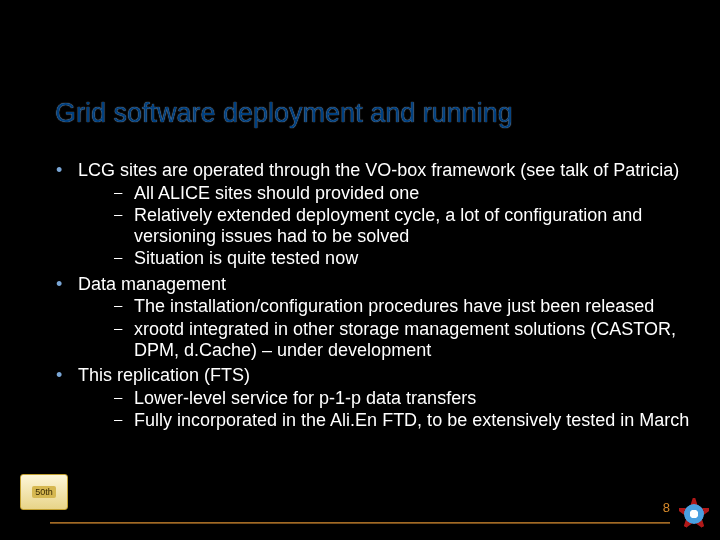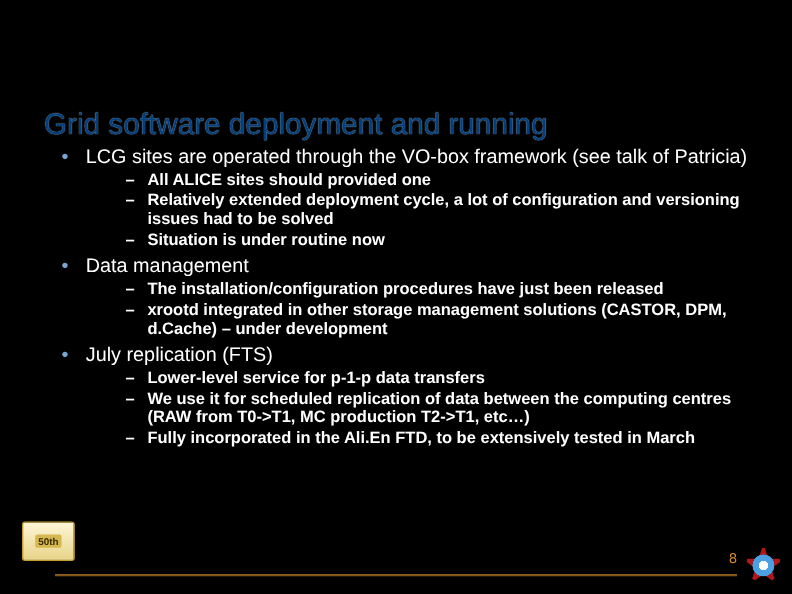--- a/index.html
+++ b/index.html
@@ -14,40 +14,40 @@
   .slide {
     position: relative;
     width: 720px;
     height: 540px;
     background: #000;
     box-sizing: border-box;
   }
   .title {
     position: absolute;
     top: 98px;
-    left: 40px;
+    left: 55px;
     right: 30px;
     color: #004080;
     font-size: 27px;
     font-weight: 400;
     text-shadow: 0 0 1px #cfcfcf;
     
   }
   
   .title::before {
     content: attr(data-shadow);
     position: absolute;
     left: 0; top: 0;
     color: #e0e0e0;
     z-index: -1;
     filter: blur(0.6px);
   }
   .body {
     position: absolute;
-    top: 132px;
+    top: 160px;
     left: 50px;
     right: 25px;
     color: #fff;
   }
   ul.lvl1 {
     list-style: none;
     margin: 0;
     padding: 0;
   }
   ul.lvl1 > li {
@@ -66,24 +66,23 @@
     font-size: 18px;
   }
   ul.lvl2 {
     list-style: none;
     margin: 2px 0 4px 0;
     padding: 0;
   }
   ul.lvl2 > li {
     position: relative;
     padding-left: 56px;
-    font-size: 15px;
+    font-size: 18px;
     line-height: 1.18;
     margin-bottom: 1px;
-    font-weight: bold;
   }
   ul.lvl2 > li::before {
     content: "–";
     position: absolute;
     left: 36px;
     top: 0;
     color: #fff;
     font-size: 15px;
   }
   .pagenum {
@@ -113,21 +112,20 @@
     display: flex;
     align-items: center;
     justify-content: center;
   }
   .logo-left .tag {
     font-size: 9px;
     background: #d6b851;
     color: #3a2a00;
     padding: 1px 3px;
     border-radius: 2px;
-    font-weight: bold;
   }
   .logo-right {
     position: absolute;
     right: 6px;
     bottom: 6px;
     width: 40px;
     height: 40px;
   }
   .logo-right .burst {
     width: 40px; height: 40px;
@@ -150,35 +148,34 @@
 
   <div class="title" data-shadow="Grid software deployment and running">Grid software deployment and running</div>
 
   <div class="body">
     <ul class="lvl1">
       <li>
         <span>LCG sites are operated through the VO-box framework (see talk of Patricia)</span>
         <ul class="lvl2">
           <li>All ALICE sites should provided one</li>
           <li>Relatively extended deployment cycle, a lot of configuration and versioning issues had to be solved</li>
-          <li>Situation is under routine now</li>
+          <li>Situation is quite tested now</li>
         </ul>
       </li>
       <li>
         <span>Data management</span>
         <ul class="lvl2">
           <li>The installation/configuration procedures have just been released</li>
           <li>xrootd integrated in other storage management solutions (CASTOR, DPM, d.Cache)  – under development</li>
         </ul>
       </li>
       <li>
-        <span>July replication (FTS)</span>
+        <span>This replication (FTS)</span>
         <ul class="lvl2">
           <li>Lower-level service for p-1-p data transfers</li>
-          <li>We use it for scheduled replication of data between the computing centres (RAW from T0-&gt;T1, MC production T2-&gt;T1, etc…)</li>
           <li>Fully incorporated in the Ali.En FTD, to be extensively tested in March</li>
         </ul>
       </li>
     </ul>
   </div>
 
   <div class="logo-left">
     <span class="tag">50th</span>
   </div>
 

